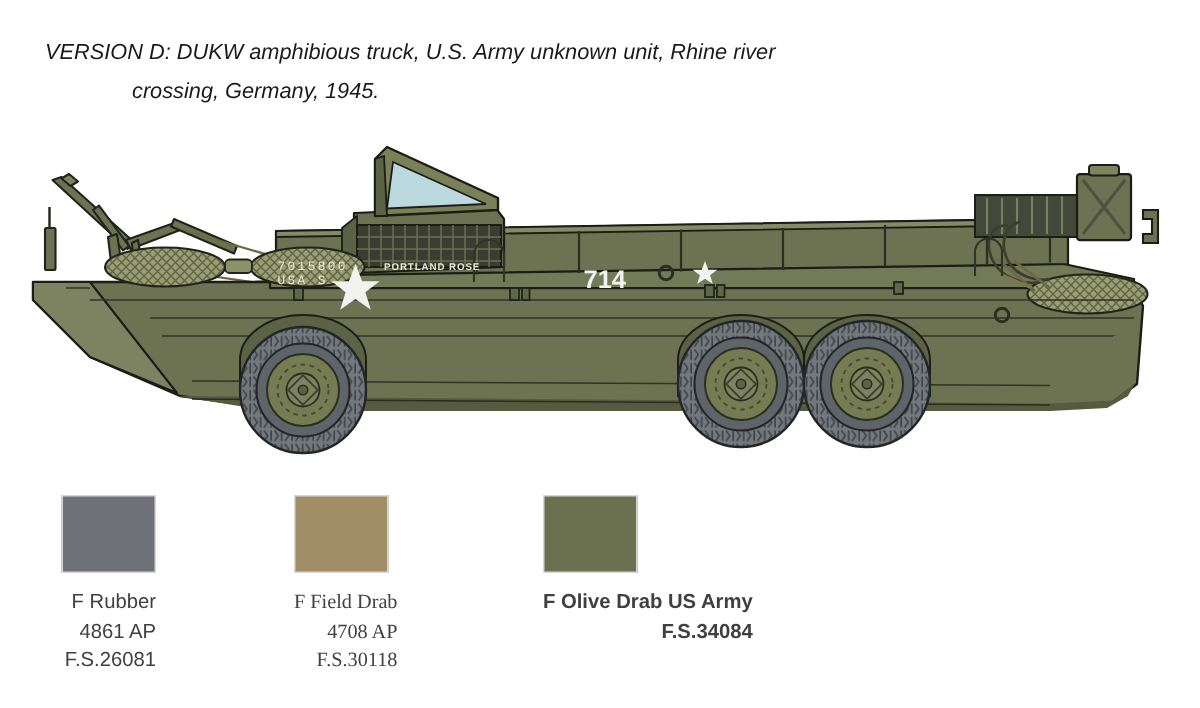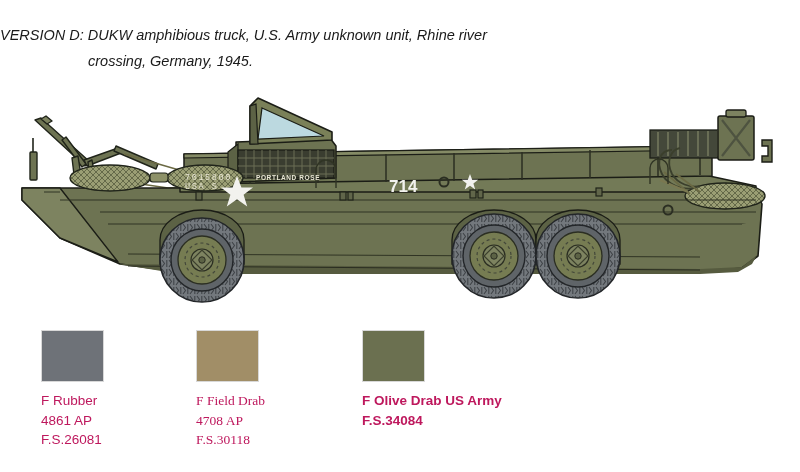--- a/index.html
+++ b/index.html
@@ -20,21 +20,21 @@
   #caption {
     position: absolute;
     left: 0;
     top: 22px;
     width: 660px;
     font-style: italic;
     font-size: 14.5px;
     line-height: 26px;
     color: #1a1a1a;
   }
-  #caption .line1 { display: block; }
+  #caption .line1 { display: block; padding-left: 30px; }
   #caption .line2 { display: block; padding-left: 88px; }
 
   
   #artwork {
     position: absolute;
     left: 0;
     top: 88px;
     width: 719px;
     height: 220px;
   }
@@ -60,21 +60,22 @@
     width: 63px;
     height: 52px;
     border: 1px solid #d8d8d8;
     box-sizing: border-box;
   }
   .swatch-lines {
     margin-top: 9px;
     font-size: 13.5px;
     line-height: 19.5px;
     white-space: nowrap;
-    color: #be185d;
+    color: #404040;
+    text-align: right;
   }
   .swatch-lines span { display: block; }
 </style>
 </head>
 <body>
 
 <div id="caption">
   <span class="line1">VERSION D: DUKW amphibious truck, U.S. Army unknown unit, Rhine river</span>
   <span class="line2">crossing, Germany, 1945.</span>
 </div>

